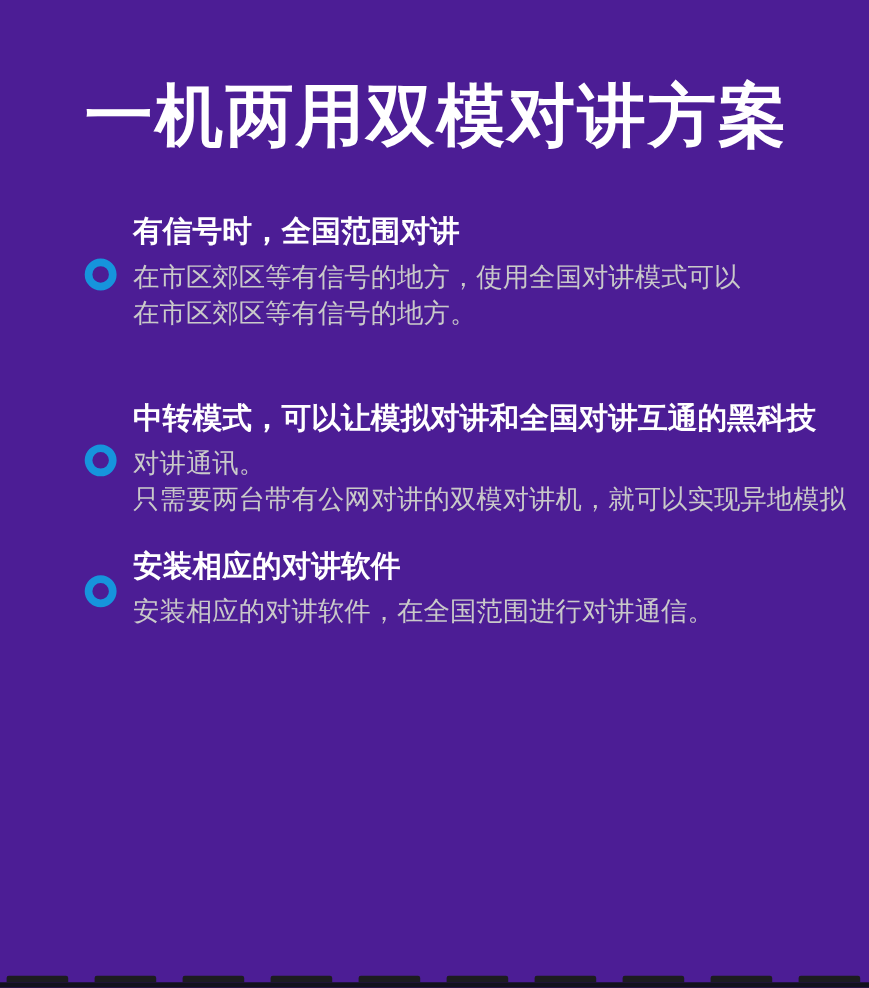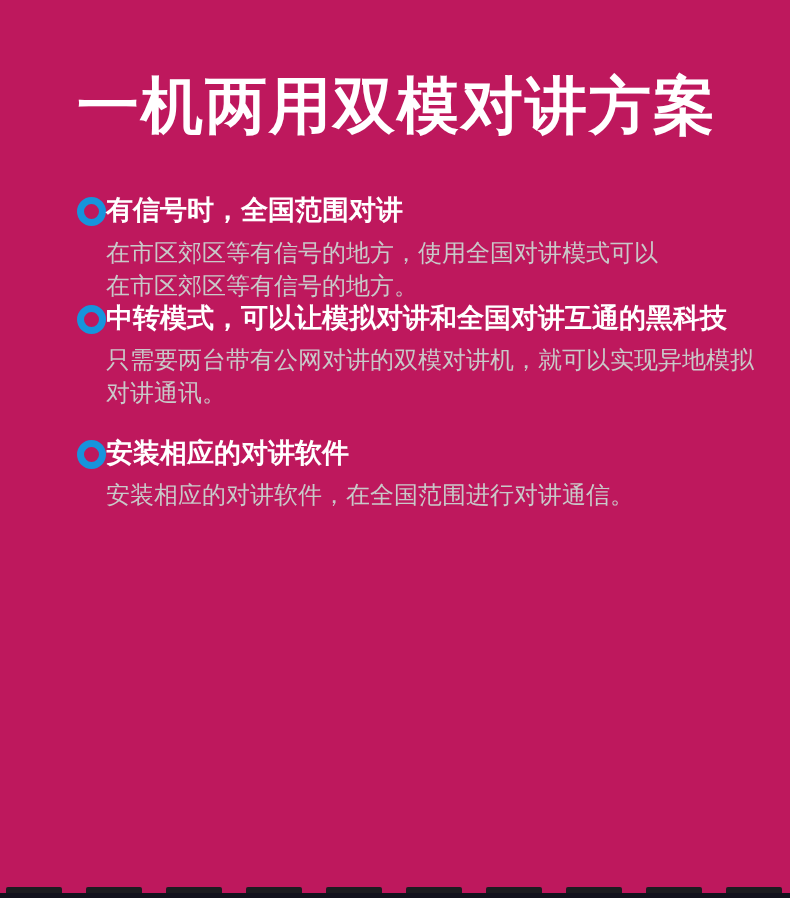--- a/index.html
+++ b/index.html
@@ -4,39 +4,40 @@
 <style>
   html, body {
     margin: 0;
     padding: 0;
     background: #161616;
   }
   .page {
     position: relative;
     width: 790px;
     height: 898px;
-    background: #be185d;
+    background: #4c1d95;
     overflow: hidden;
     font-family: "Liberation Sans", sans-serif;
   }
   .content {
     padding: 72px 0 0 77px;
   }
   .page-title {
     color: #ffffff;
     font-size: 62px;
     font-weight: 800;
     letter-spacing: 2px;
     line-height: 1.1;
     white-space: nowrap;
     margin: 0 0 54px 0;
   }
   .section {
     display: flex;
-    align-items: flex-start;
+    align-items: center;
+    gap: 15px;
   }
   .bullet-ring {
     width: 29px;
     height: 29px;
     box-sizing: border-box;
     border: 7px solid #1694dc;
     border-radius: 50%;
     margin-top: 3px;
     flex-shrink: 0;
   }
@@ -53,21 +54,21 @@
     margin-top: 9px;
   }
   .body-line {
     color: #c9c9c9;
     font-size: 24px;
     font-weight: 400;
     line-height: 33px;
     white-space: nowrap;
   }
   .sec-2 { margin-top: 58px; }
-  .sec-3 { }
+  .sec-3 { margin-top: 62px; }
   .sec-4 { margin-top: 28px; }
   
   .bottom-peek {
     position: absolute;
     left: 0;
     bottom: 5px;
     width: 790px;
     height: 6px;
     display: flex;
     gap: 24px;
@@ -107,22 +108,22 @@
         </div>
       </div>
     </div>
 
 
     <div class="section sec-3">
       <span class="bullet-ring"></span>
       <div class="sec-content">
         <div class="sec-heading">中转模式，可以让模拟对讲和全国对讲互通的黑科技</div>
         <div class="sec-body">
+          <div class="body-line">对讲通讯。</div>
           <div class="body-line">只需要两台带有公网对讲的双模对讲机，就可以实现异地模拟</div>
-          <div class="body-line">对讲通讯。</div>
         </div>
       </div>
     </div>
 
     <div class="section sec-4">
       <span class="bullet-ring"></span>
       <div class="sec-content">
         <div class="sec-heading">安装相应的对讲软件</div>
         <div class="sec-body">
           <div class="body-line">安装相应的对讲软件，在全国范围进行对讲通信。</div>

